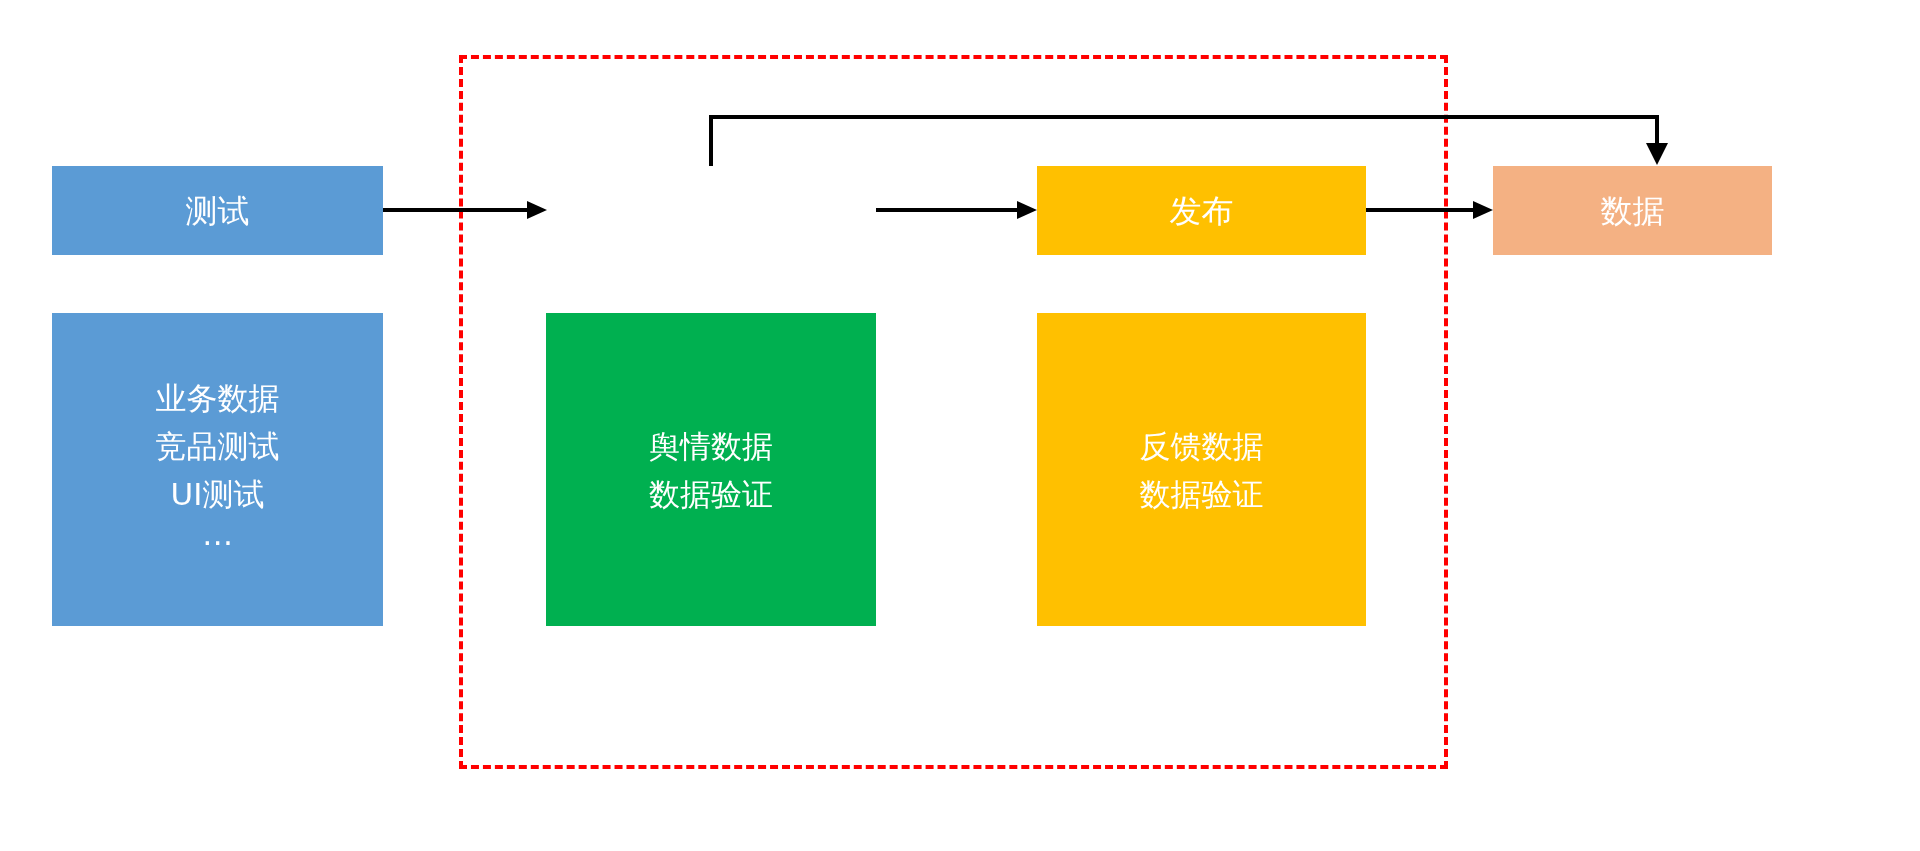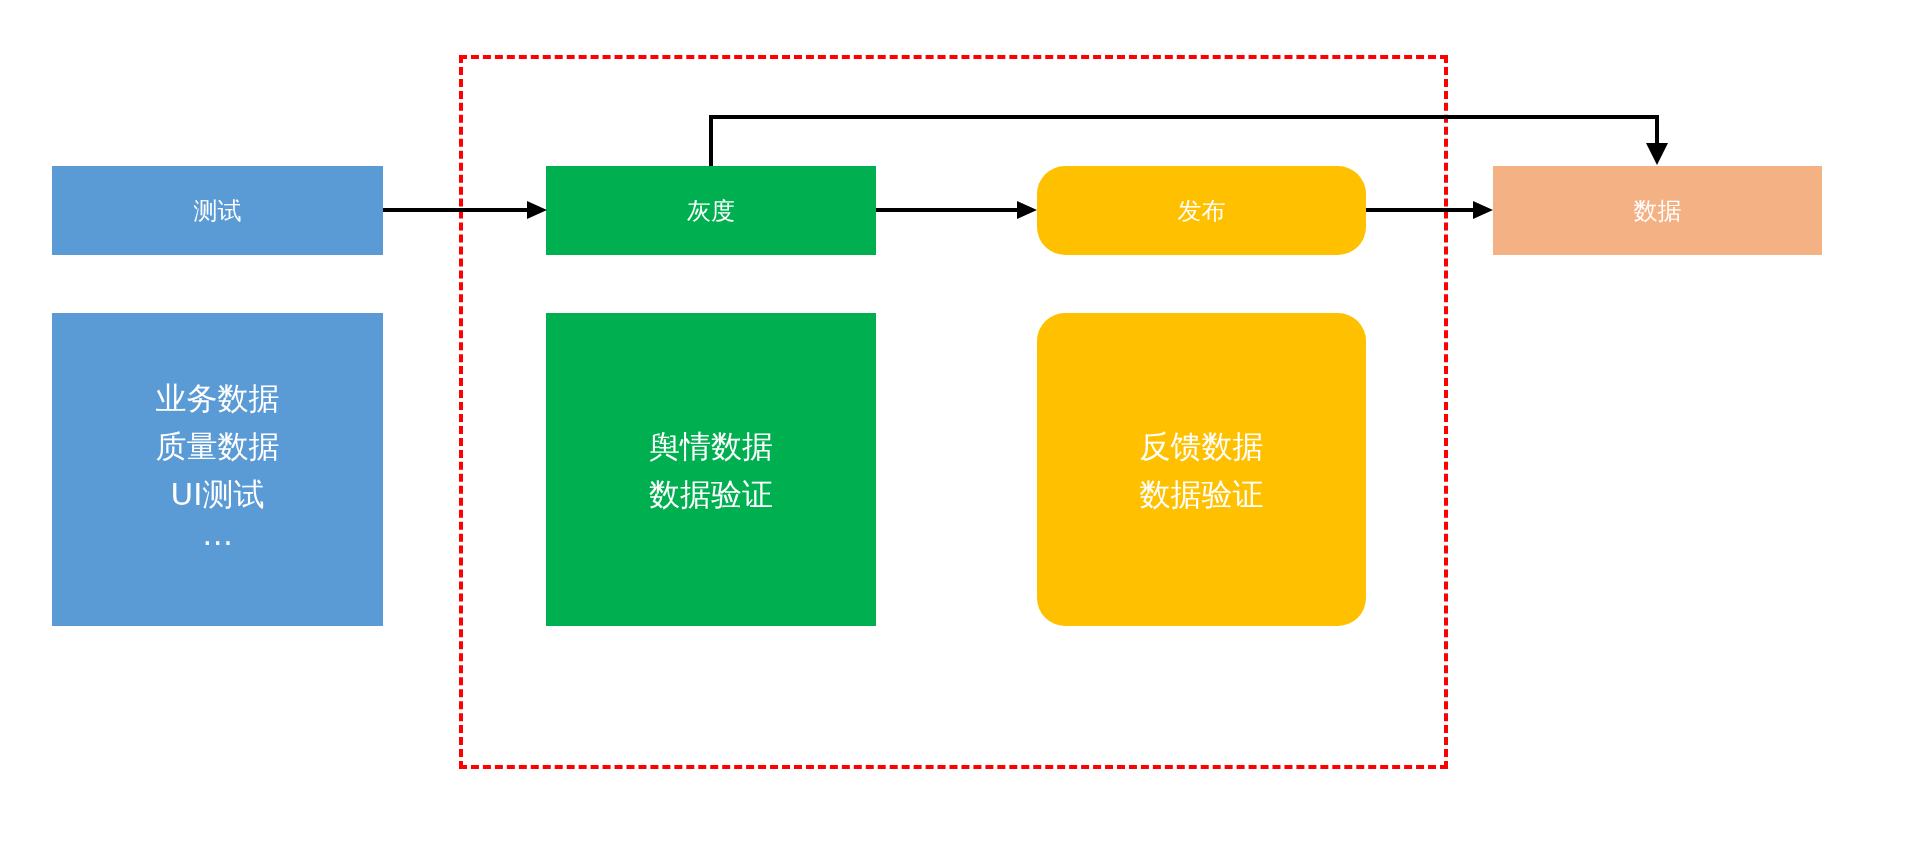--- a/index.html
+++ b/index.html
@@ -20,29 +20,29 @@
   .boundary{
     position:absolute;left:459px;top:55px;width:989px;height:714px;
     border:4px dashed var(--boundary-red,#FF0000);box-sizing:border-box;
     background:transparent;
   }
   
   .box{
     position:absolute;display:flex;flex-direction:column;align-items:center;justify-content:center;
     color:var(--text-white,#FFFFFF);text-align:center;box-sizing:border-box;
   }
-  .header{top:166px;height:89px;font-size:24px;line-height:36px;}
+  .header{top:166px;height:89px;font-size:32px;line-height:36px;}
   .body{top:313px;height:313px;font-size:31px;line-height:48px;}
   .col1{left:52px;width:331px;}
   .col2{left:546px;width:330px;}
   .col3{left:1037px;width:329px;}
-  .col4{left:1493px;width:329px;}
+  .col4{left:1493px;width:279px;}
   .bg-test{background:var(--test-blue,#5B9BD5);}
   .bg-gray{background:var(--gray-green,#00B050);}
-  .bg-release{background:var(--release-yellow,#FFC000);border-radius:28px;}
+  .bg-release{background:var(--release-yellow,#FFC000);}
   .bg-data{background:var(--data-orange,#F4B183);}
   .detail-line{white-space:nowrap;}
   
   .shaft{position:absolute;background:var(--arrow-black,#000000);}
   .head-right{
     position:absolute;width:0;height:0;
     border-top:9px solid transparent;border-bottom:9px solid transparent;
     border-left:20px solid var(--arrow-black,#000000);
   }
   .head-down{
@@ -64,33 +64,30 @@
 </head>
 <body>
 
 <div class="stage">
 
   <div class="boundary"></div>
 
   <div class="box header col1 bg-test">
     <span>测试</span>
   </div>
-  <div class="box header col2 bg-gray">
-    <span>灰度</span>
-  </div>
   <div class="box header col3 bg-release">
     <span>发布</span>
   </div>
   <div class="box header col4 bg-data">
     <span>数据</span>
   </div>
 
   <div class="box body col1 bg-test">
     <div class="detail-line">业务数据</div>
-    <div class="detail-line">质量数据</div>
+    <div class="detail-line">竞品测试</div>
     <div class="detail-line">UI测试</div>
     <div class="detail-line">⋯</div>
   </div>
   <div class="box body col2 bg-gray">
     <div class="detail-line">舆情数据</div>
     <div class="detail-line">数据验证</div>
   </div>
   <div class="box body col3 bg-release">
     <div class="detail-line">反馈数据</div>
     <div class="detail-line">数据验证</div>

